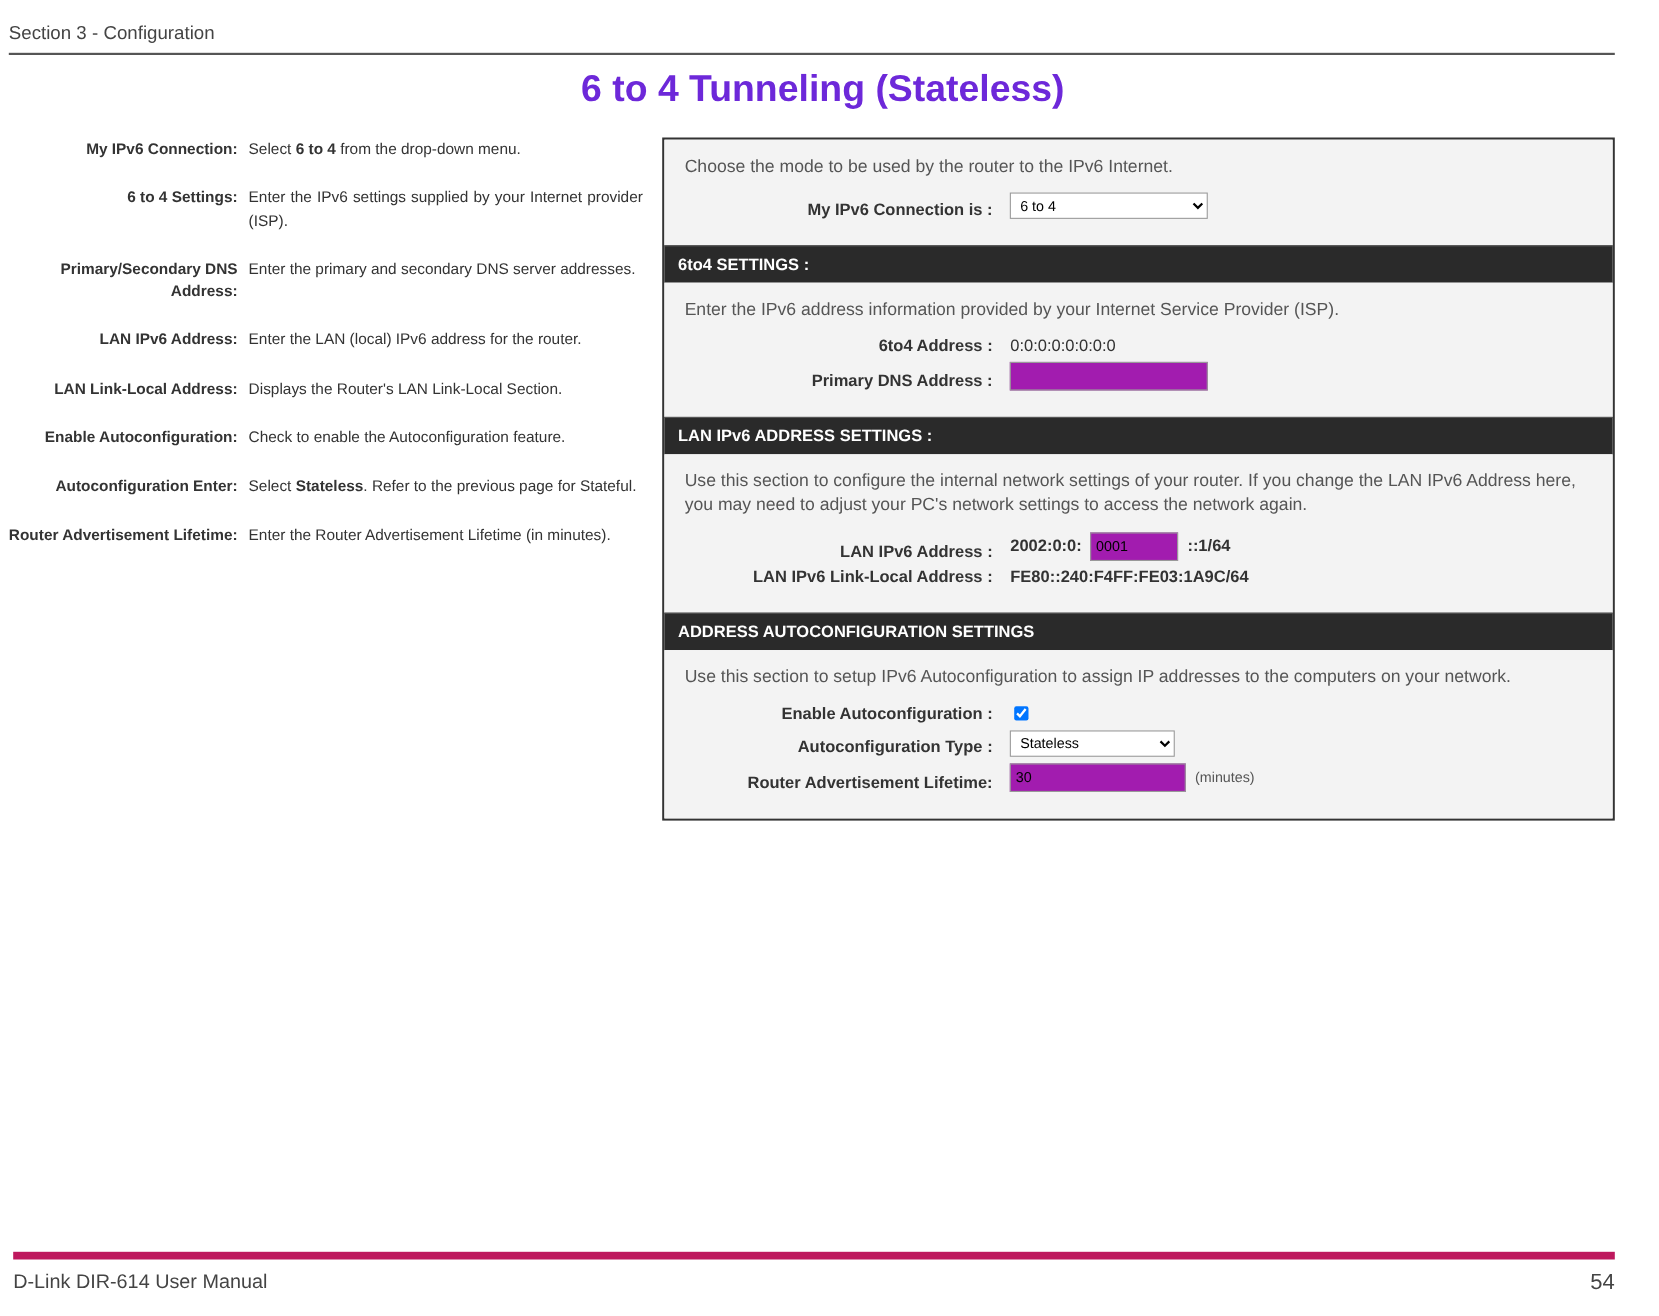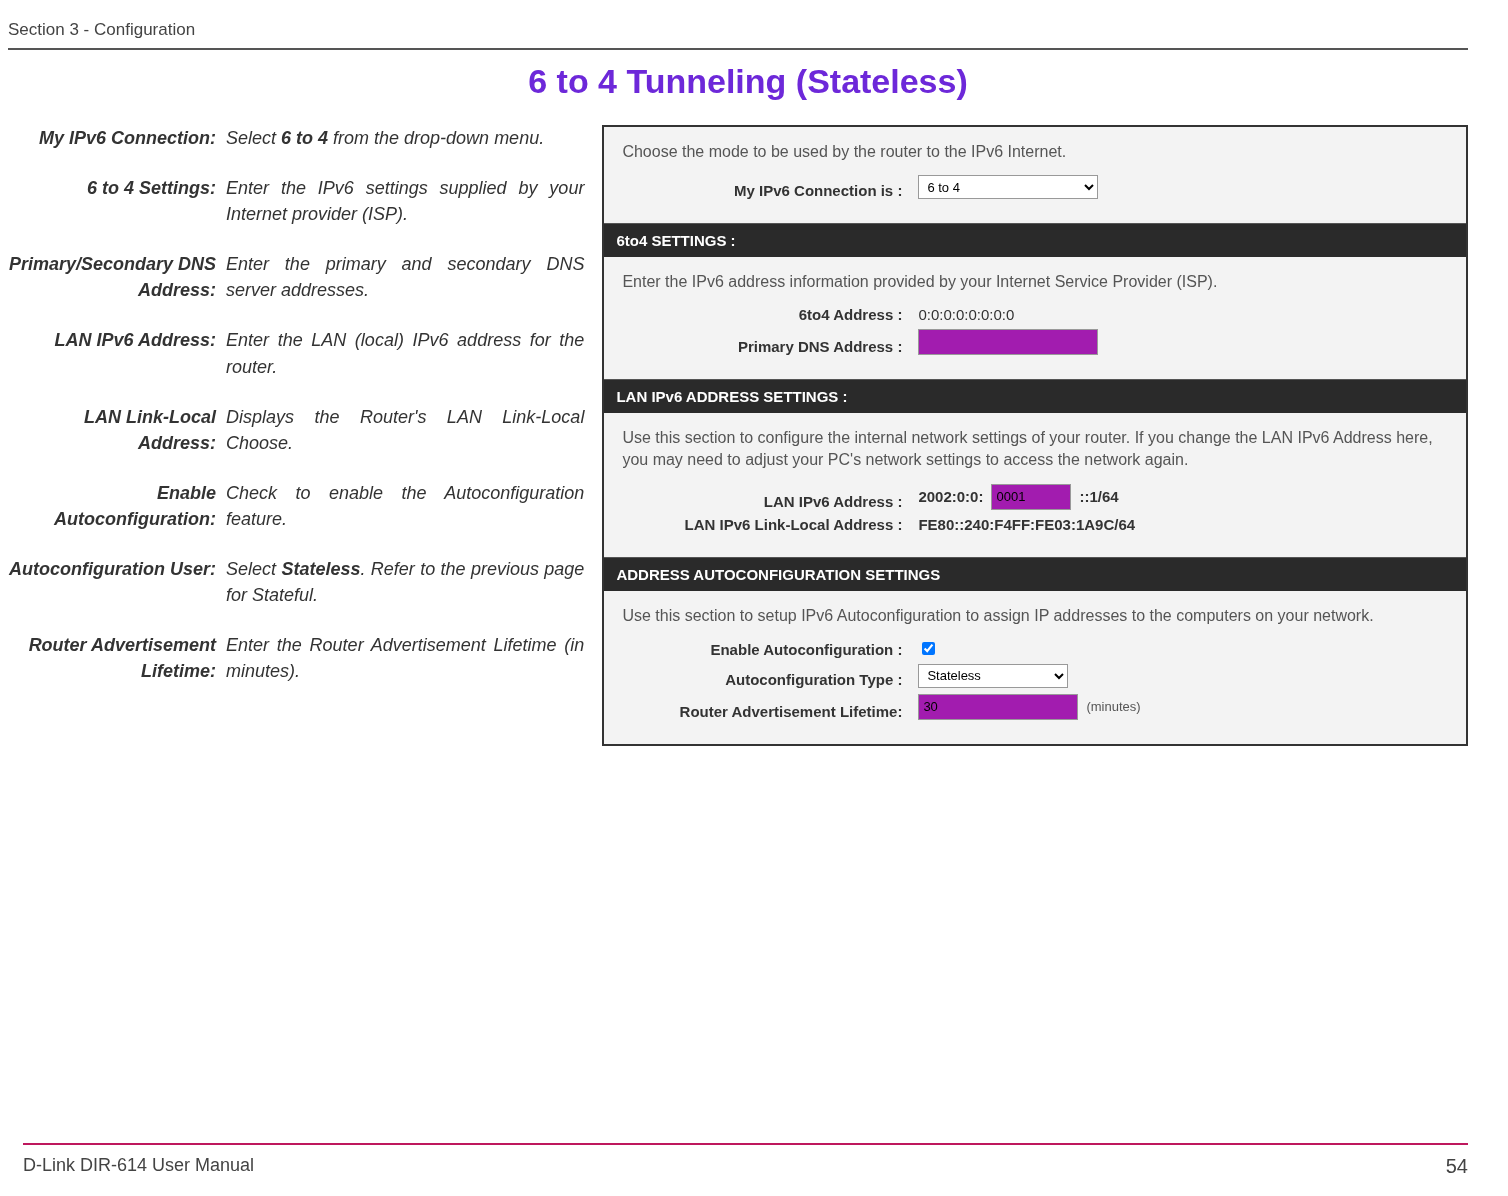--- a/index.html
+++ b/index.html
@@ -38,23 +38,22 @@
     padding-left: 8px;
   }
   .defs {
     width: 600px;
     padding-right: 18px;
     box-sizing: border-box;
   }
   .def-row {
     display: flex;
     margin-bottom: 24px;
-    font-size: 18px;
+    font-size: 14px;
     line-height: 1.45;
-    font-style: italic;
   }
   .def-label {
     width: 218px;
     text-align: right;
     font-weight: 700;
     padding-right: 10px;
     box-sizing: border-box;
   }
   .def-value {
     flex: 1;
@@ -117,23 +116,23 @@
     border: 1px solid #999;
     font-size: 13px;
     background: #fff;
     padding: 1px 4px;
   }
   .small { font-size: 13px; color:#555; }
 
   .footer {
     position: absolute;
     bottom: 18px;
-    left: 23px;
+    left: 12px;
     right: 40px;
-    border-top: 2px solid #be185d;
+    border-top: 7px solid #be185d;
     padding-top: 10px;
     display: flex;
     justify-content: space-between;
     font-size: 18px;
     color: #444;
     gap: 11px;
   }
   .footer .pg { font-size: 20px; }
 </style>
 </head>
@@ -156,28 +155,28 @@
         <div class="def-row">
           <div class="def-label">Primary/Secondary DNS Address:</div>
           <div class="def-value">Enter the primary and secondary DNS server addresses.</div>
         </div>
         <div class="def-row">
           <div class="def-label">LAN IPv6 Address:</div>
           <div class="def-value">Enter the LAN (local) IPv6 address for the router.</div>
         </div>
         <div class="def-row">
           <div class="def-label">LAN Link-Local Address:</div>
-          <div class="def-value">Displays the Router's LAN Link-Local Choose.</div>
+          <div class="def-value">Displays the Router's LAN Link-Local Section.</div>
         </div>
         <div class="def-row">
           <div class="def-label">Enable Autoconfiguration:</div>
           <div class="def-value">Check to enable the Autoconfiguration feature.</div>
         </div>
         <div class="def-row">
-          <div class="def-label">Autoconfiguration User:</div>
+          <div class="def-label">Autoconfiguration Enter:</div>
           <div class="def-value">Select <b>Stateless</b>. Refer to the previous page for Stateful.</div>
         </div>
         <div class="def-row">
           <div class="def-label">Router Advertisement Lifetime:</div>
           <div class="def-value">Enter the Router Advertisement Lifetime (in minutes).</div>
         </div>
       </div>
 
     <div class="shot">
 

